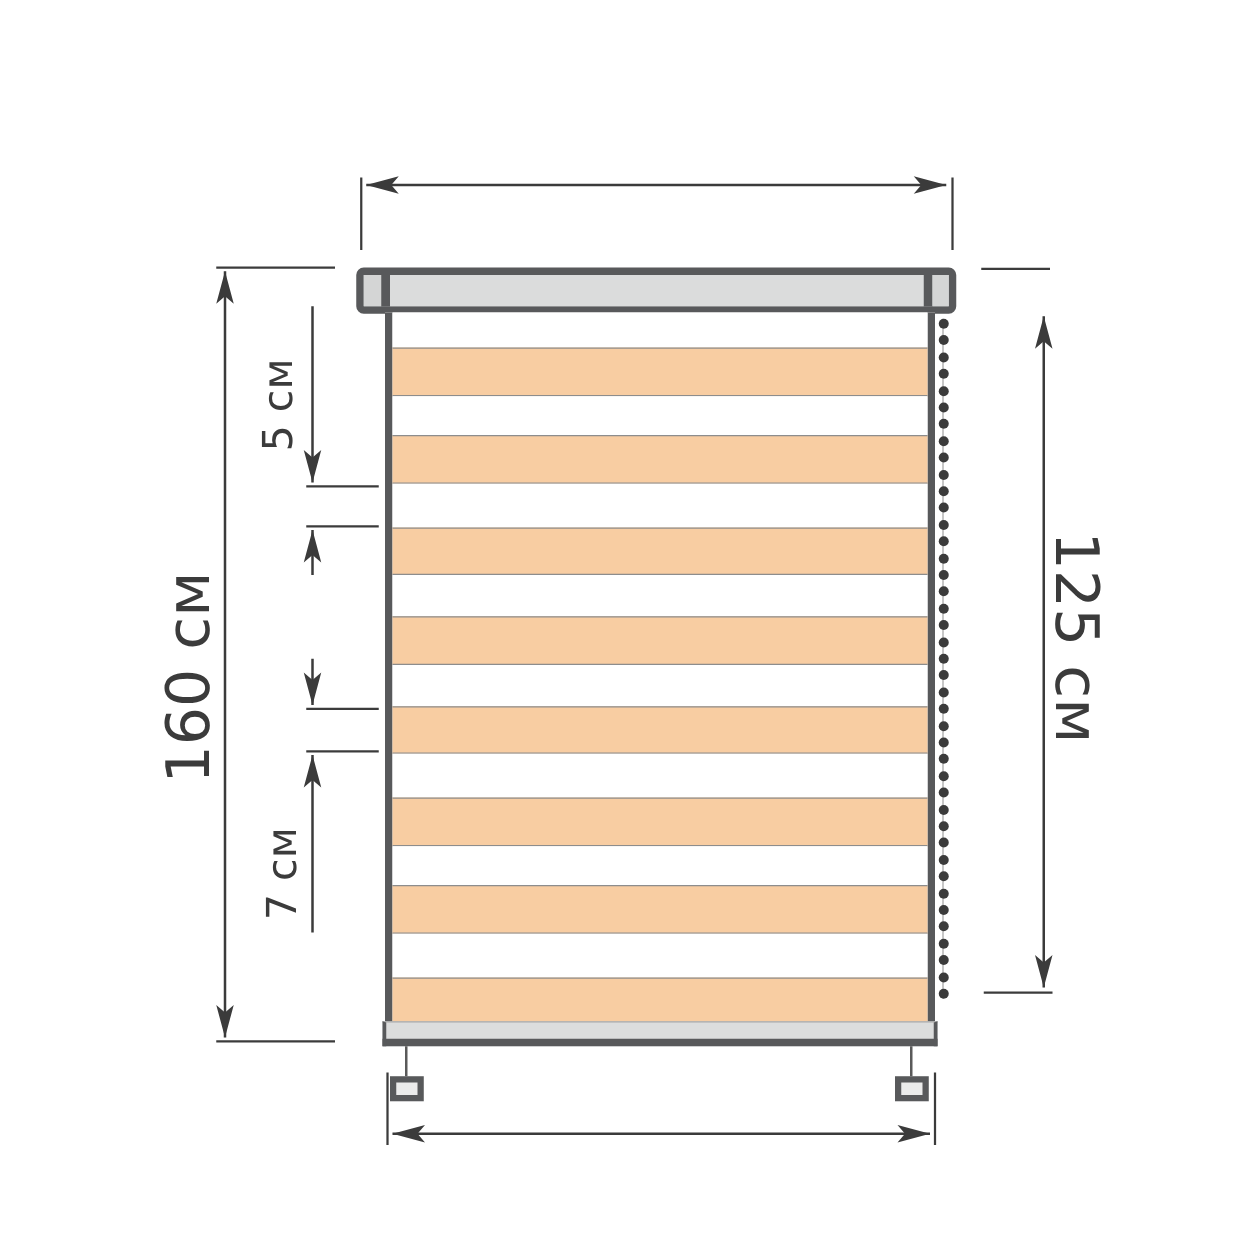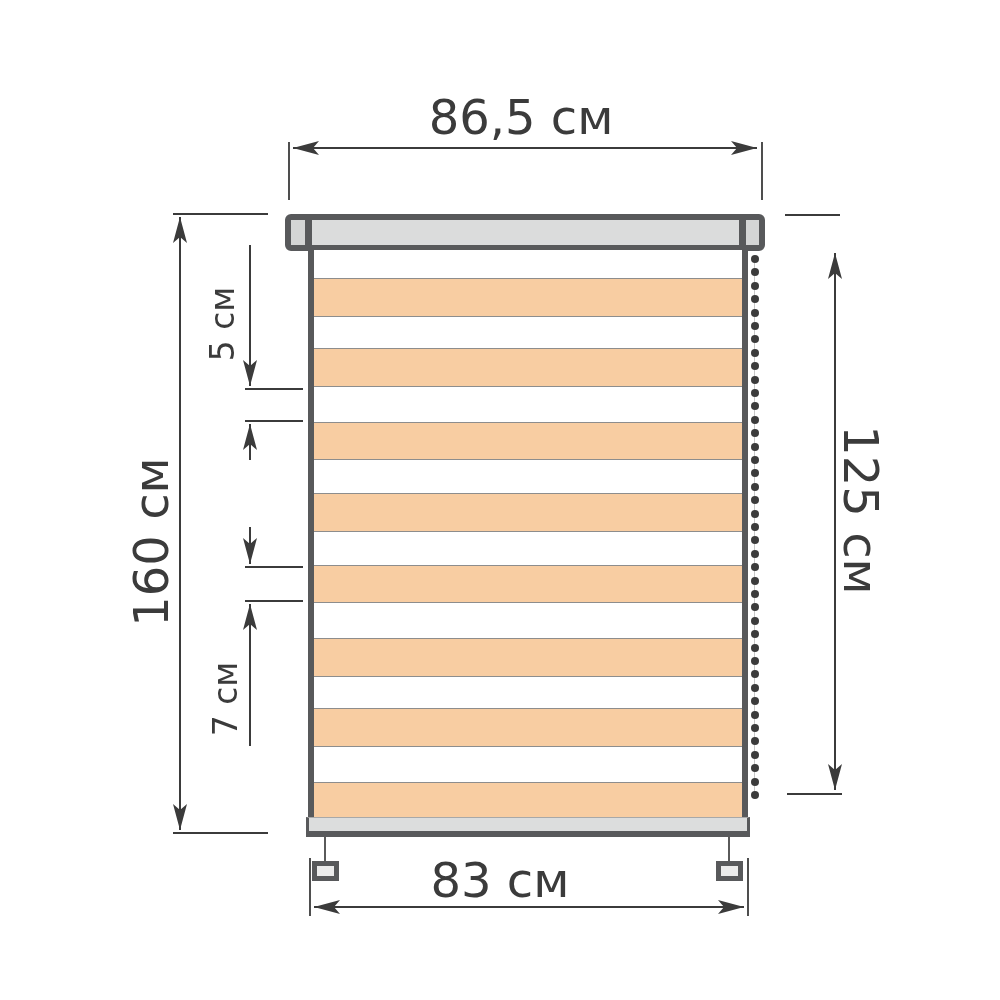--- a/index.html
+++ b/index.html
@@ -91,24 +91,22 @@
     <line class="ext" x1="245" y1="389" x2="303" y2="389"></line>
     <line class="ext" x1="245" y1="421" x2="303" y2="421"></line>
     <line x1="250" y1="460" x2="250" y2="424" marker-end="url(#arr)"></line>
 
     <line x1="250" y1="527" x2="250" y2="564" marker-end="url(#arr)"></line>
     <line class="ext" x1="245" y1="567" x2="303" y2="567"></line>
     <line class="ext" x1="245" y1="601" x2="303" y2="601"></line>
     <line x1="250" y1="746" x2="250" y2="604" marker-end="url(#arr)"></line>
   </svg>
 
-  <div class="dim-label big" style="left:521px;top:117px;">86,5 см</div>
   <div class="dim-label big rot-ccw" style="left:151px;top:542px;">160 см</div>
   <div class="dim-label big rot-cw" style="left:861px;top:510px;">125 см</div>
-  <div class="dim-label big" style="left:500px;top:880px;">83 см</div>
   <div class="dim-label small rot-ccw" style="left:222px;top:324px;">5 см</div>
   <div class="dim-label small rot-ccw" style="left:225px;top:699px;">7 см</div>
 
   <div class="rail">
     <div class="cap l"></div>
     <div class="sep"></div>
     <div class="body"></div>
     <div class="sep"></div>
     <div class="cap r"></div>
   </div>

